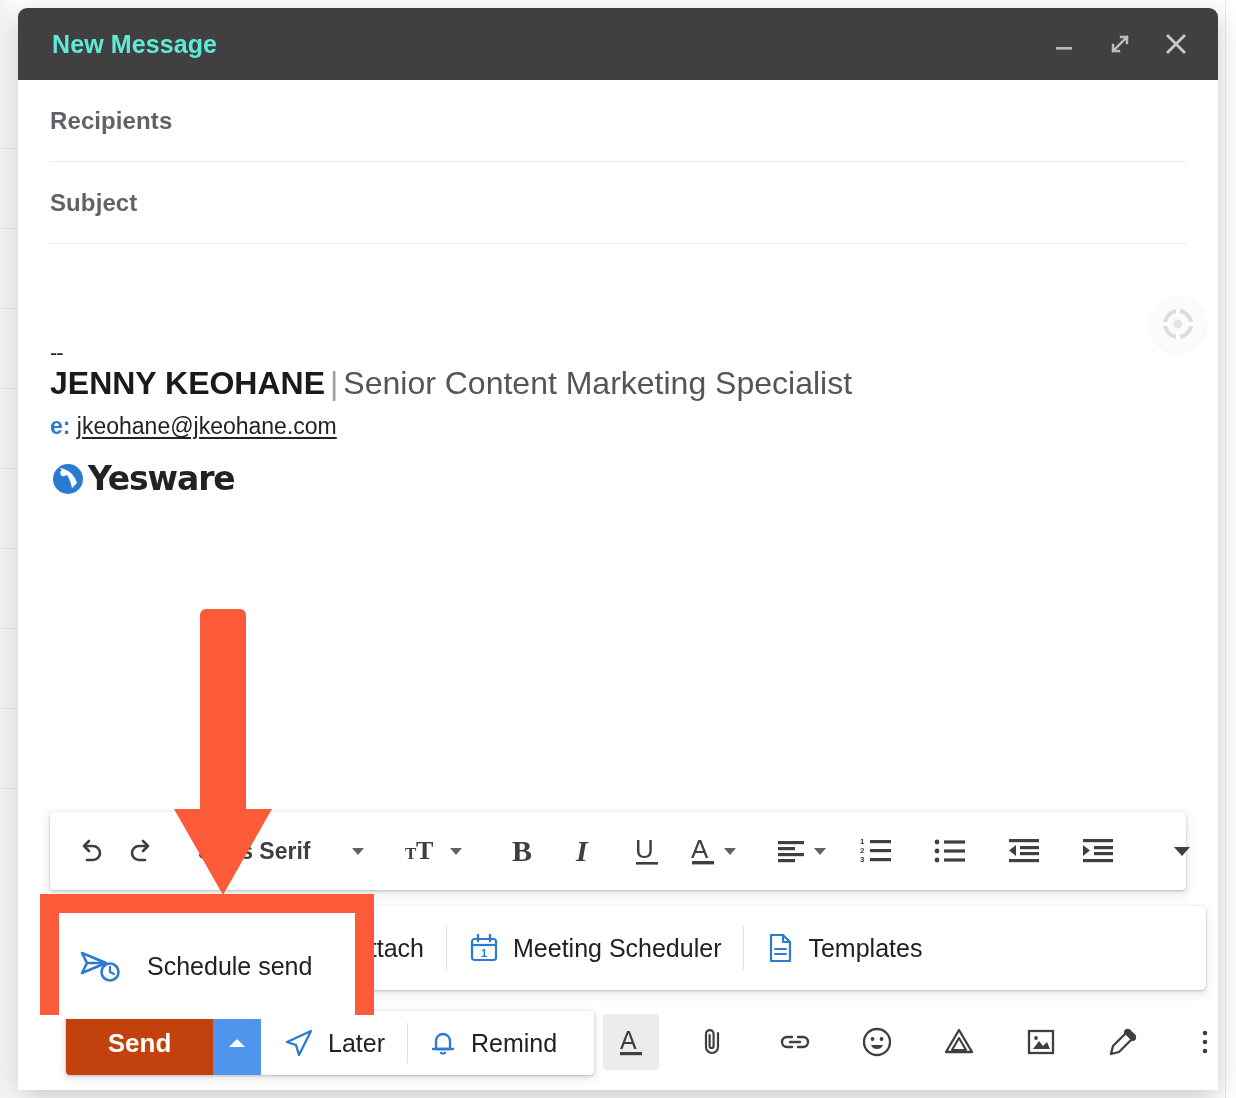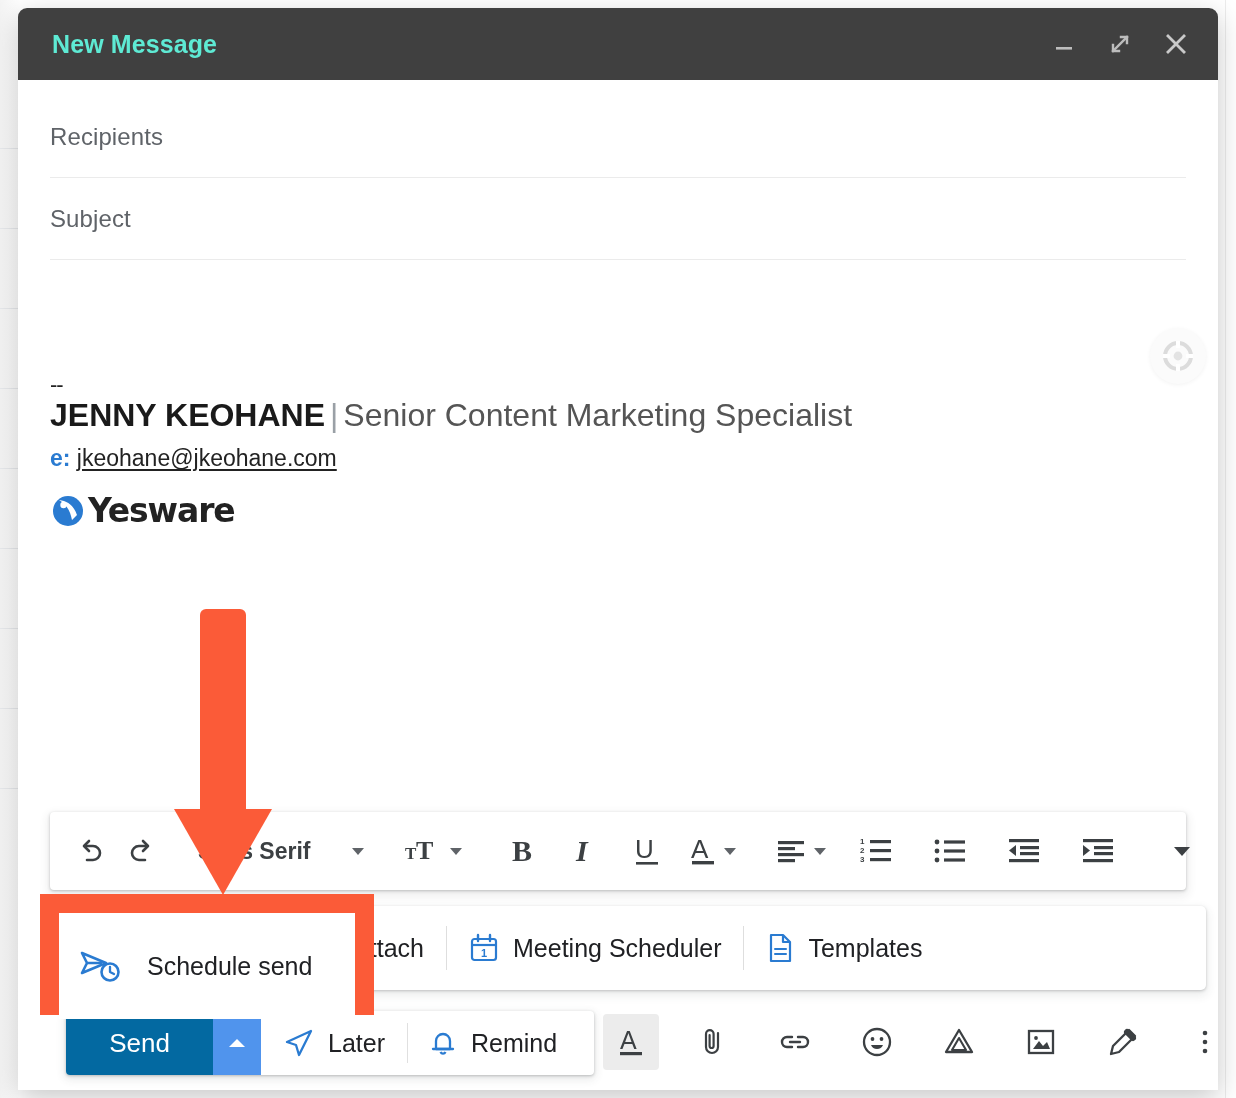--- a/index.html
+++ b/index.html
@@ -31,21 +31,21 @@
     display: flex; align-items: center; padding: 0 24px 0 34px;
     position: relative;
   }
   .compose-title { color: #5eead4; font-size: 25px; font-weight: 700; letter-spacing: .1px; }
   .win-ctrls { margin-left: auto; display: flex; align-items: center; gap: 20px; }
   .win-btn { width: 36px; height: 36px; display:flex; align-items:center; justify-content:center;
              cursor: pointer; }
   .win-btn svg { display:block; }
 
   
-  .fields { padding: 16px 32px; }
+  .fields { padding: 0 32px; font-weight: bold; }
   .field-row { height: 82px; display: flex; align-items: center;
                border-bottom: 1px solid #ebebeb; }
   .field-row .ph { font-size: 24px; color: #5f6368; letter-spacing: .1px; }
 
   
   .body-area { position: relative; padding: 0 32px; height: 540px; }
   .tracking-ico {
     position: absolute; right: 12px; top: 52px;
     width: 56px; height: 56px; border-radius: 50%;
     background: #fbfbfb; display:flex; align-items:center; justify-content:center;
@@ -89,23 +89,23 @@
            font-size: 25px; color:#202124; white-space: nowrap; }
   .pdiv { width:1px; height:44px; background:#dedede; }
 
   
   .action-bar {
     position: absolute; left: 48px; top: 1003px; width: 528px; height: 64px;
     background: #ffffff; border-radius: 4px;
     box-shadow: 0 1px 3px rgba(60,64,67,.3), 0 3px 8px 2px rgba(60,64,67,.1);
     display:flex; align-items:center;
   }
-  .send-btn { width: 147px; height: 64px; background: #0369a1; color:#fff;
+  .send-btn { width: 147px; height: 64px; background: #c2410c; color:#fff;
               display:flex; align-items:center; justify-content:center;
-              font-size: 26px; font-weight: 400; cursor:pointer; border-radius: 4px 0 0 4px;}
+              font-size: 26px; font-weight: 700; cursor:pointer; border-radius: 4px 0 0 4px;}
   .send-arrow { width: 48px; height: 64px; background:#5094ed;
                 display:flex; align-items:center; justify-content:center; cursor:pointer; }
   .later-btn { display:flex; align-items:center; gap:13px; padding: 0 22px; cursor:pointer;
                font-size: 25px; color:#202124; }
   .abdiv { width:1px; height:40px; background:#e0e0e0; }
   .remind-btn { display:flex; align-items:center; gap:13px; padding: 0 20px; cursor:pointer;
                 font-size: 25px; color:#202124; }
 
   .icon-row { position:absolute; left: 585px; top: 1006px; display:flex; align-items:center; }
   .ib { width: 56px; height: 56px; display:flex; align-items:center; justify-content:center;

